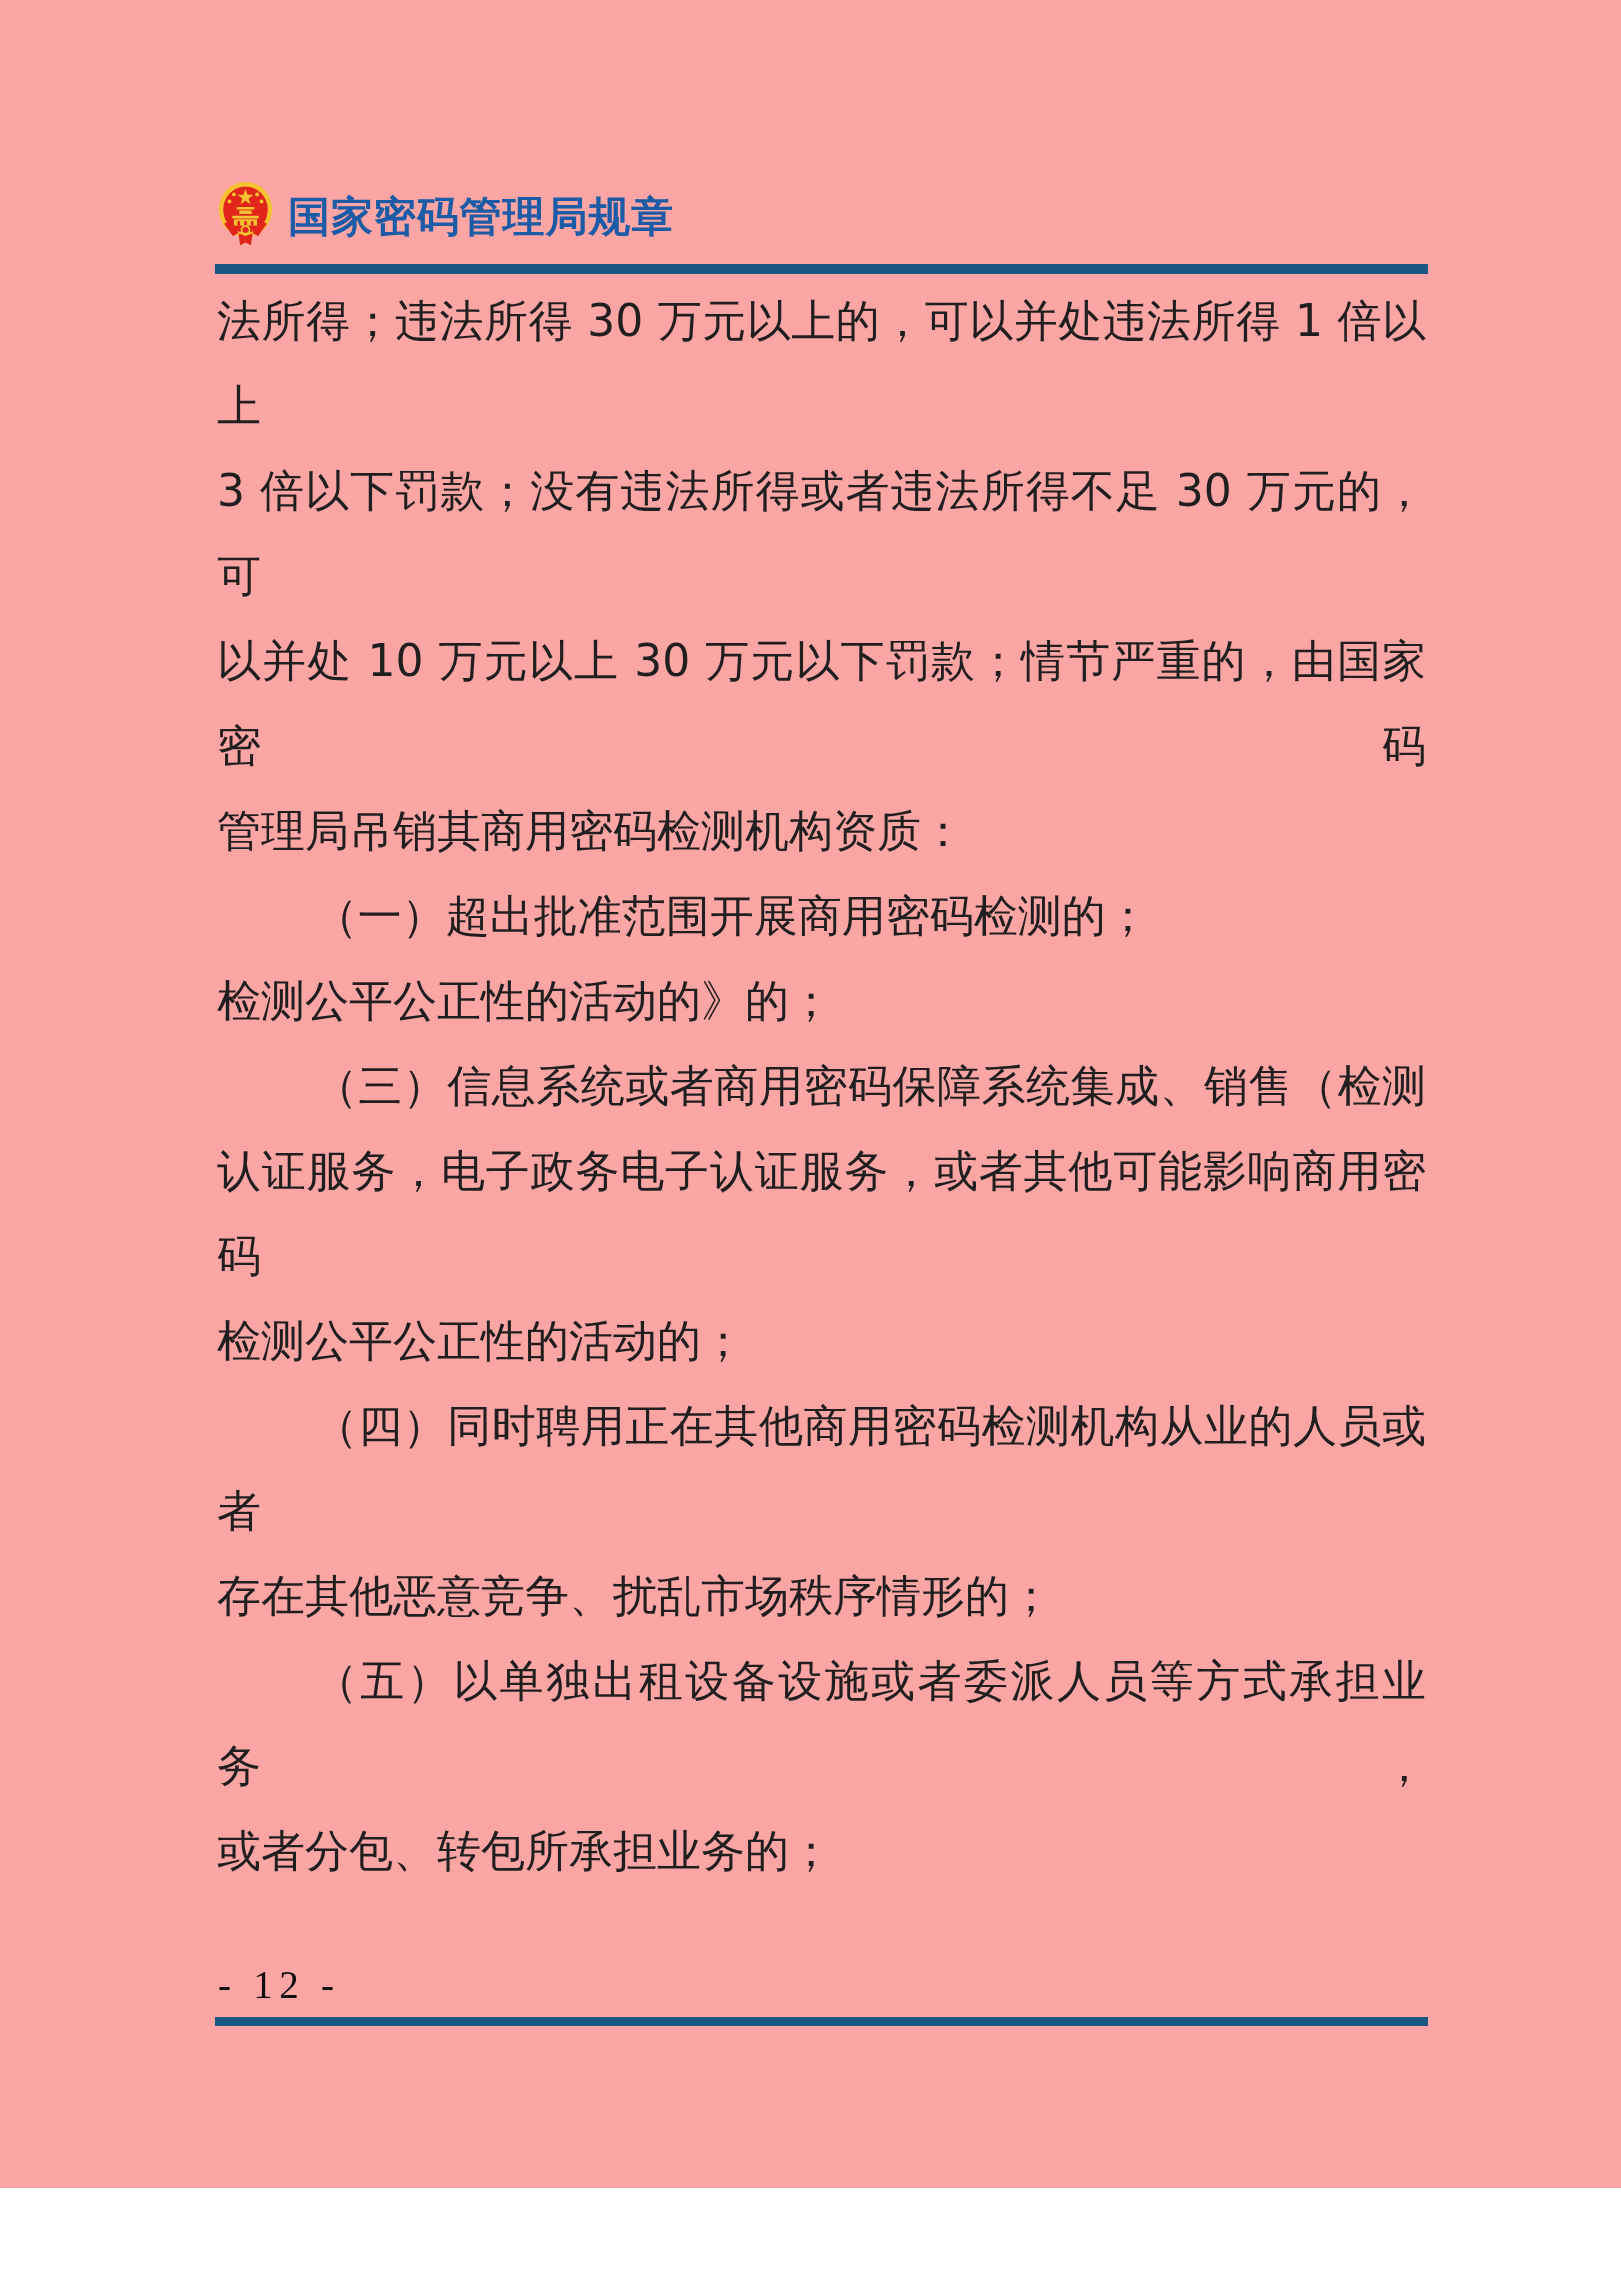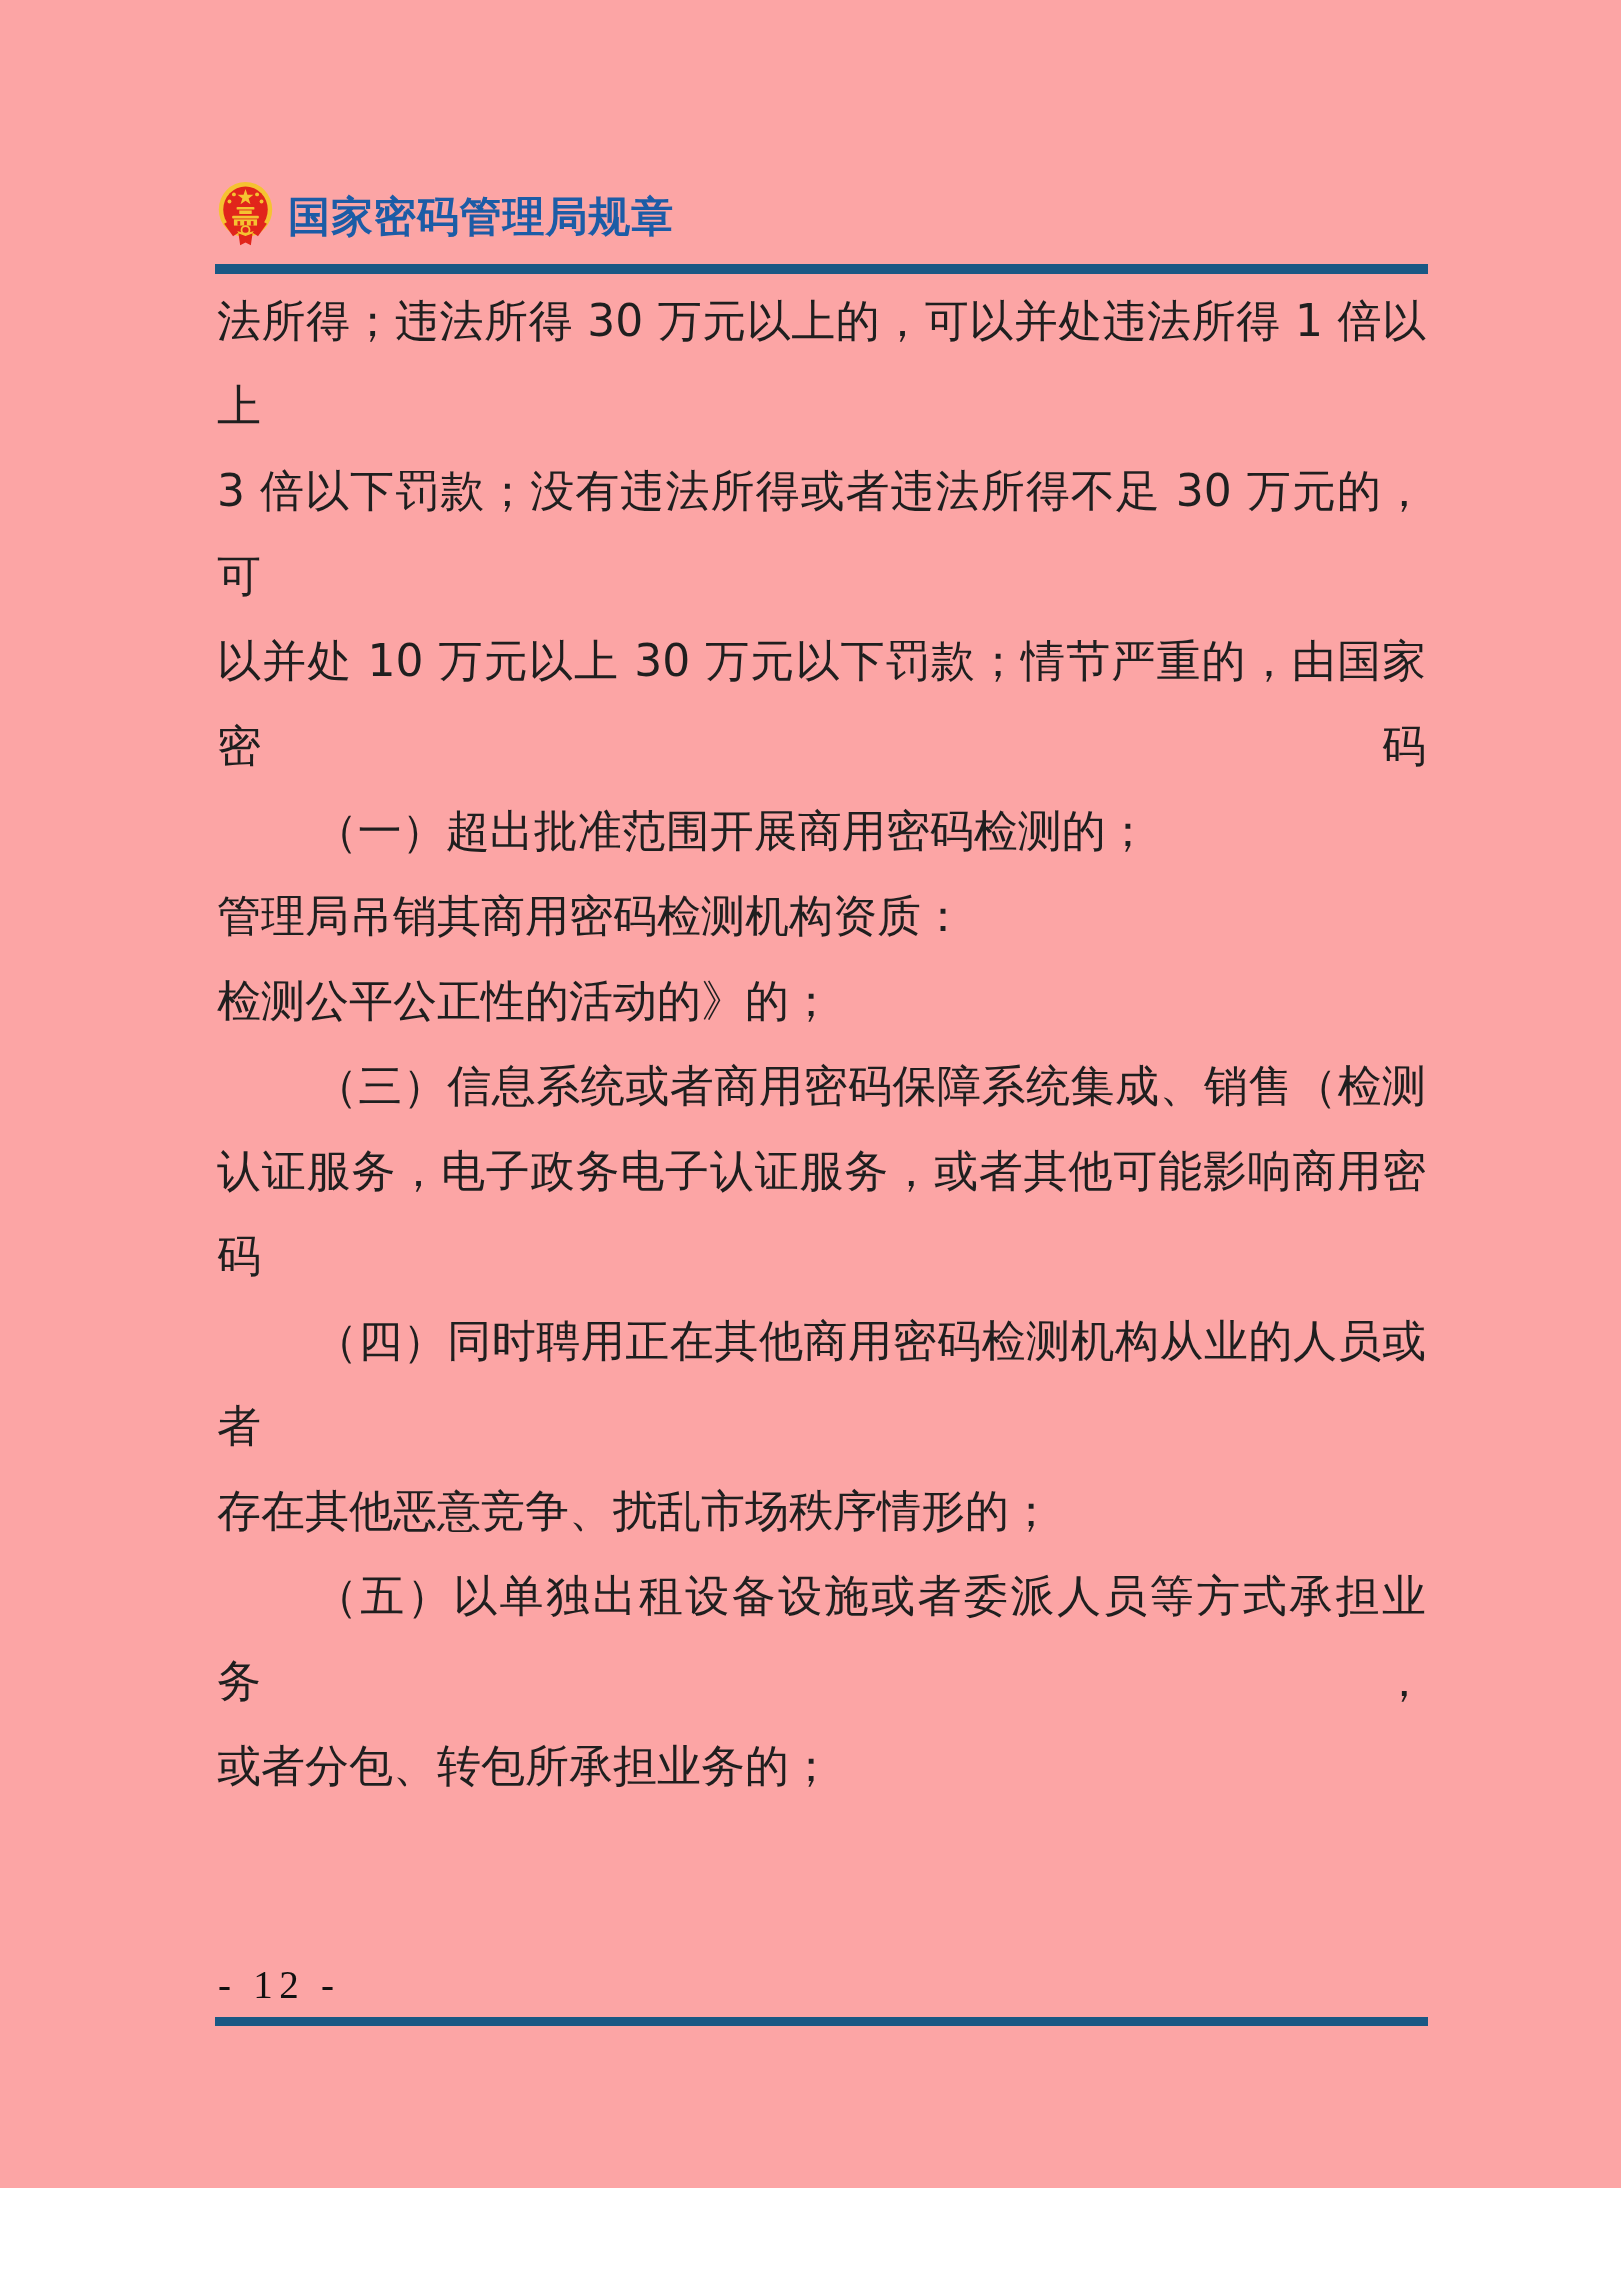--- a/index.html
+++ b/index.html
@@ -92,25 +92,26 @@
       <path d="M24 58 L32 61 L40 58" fill="none" stroke="#F5C331" stroke-width="1.4"></path>
     </svg>
   </div>
   <div class="header-title">国家密码管理局规章</div>
   <div class="rule header-rule"></div>
 
   <div class="body-text">
       <div class="line fill">法所得；违法所得 30 万元以上的，可以并处违法所得 1 倍以上</div>
       <div class="line fill">3 倍以下罚款；没有违法所得或者违法所得不足 30 万元的，可</div>
       <div class="line fill">以并处 10 万元以上 30 万元以下罚款；情节严重的，由国家密码</div>
+      <div class="line">管理局吊销其商用密码检测机构资质：</div>
       <div class="line indent">（一）超出批准范围开展商用密码检测的；</div>
-      <div class="line">管理局吊销其商用密码检测机构资质：</div>
       <div class="line">检测公平公正性的活动的》的；</div>
       <div class="line fill indent">（三）信息系统或者商用密码保障系统集成、销售（检测</div>
       <div class="line fill">认证服务，电子政务电子认证服务，或者其他可能影响商用密码</div>
+      <div class="line">检测公平公正性的活动的；</div>
       <div class="line fill indent">（四）同时聘用正在其他商用密码检测机构从业的人员或者</div>
       <div class="line">存在其他恶意竞争、扰乱市场秩序情形的；</div>
       <div class="line fill indent">（五）以单独出租设备设施或者委派人员等方式承担业务，</div>
       <div class="line">或者分包、转包所承担业务的；</div>
     </div>
 
   <div class="page-number">- 12 -</div>
   <div class="rule footer-rule"></div>
 
 </div>

